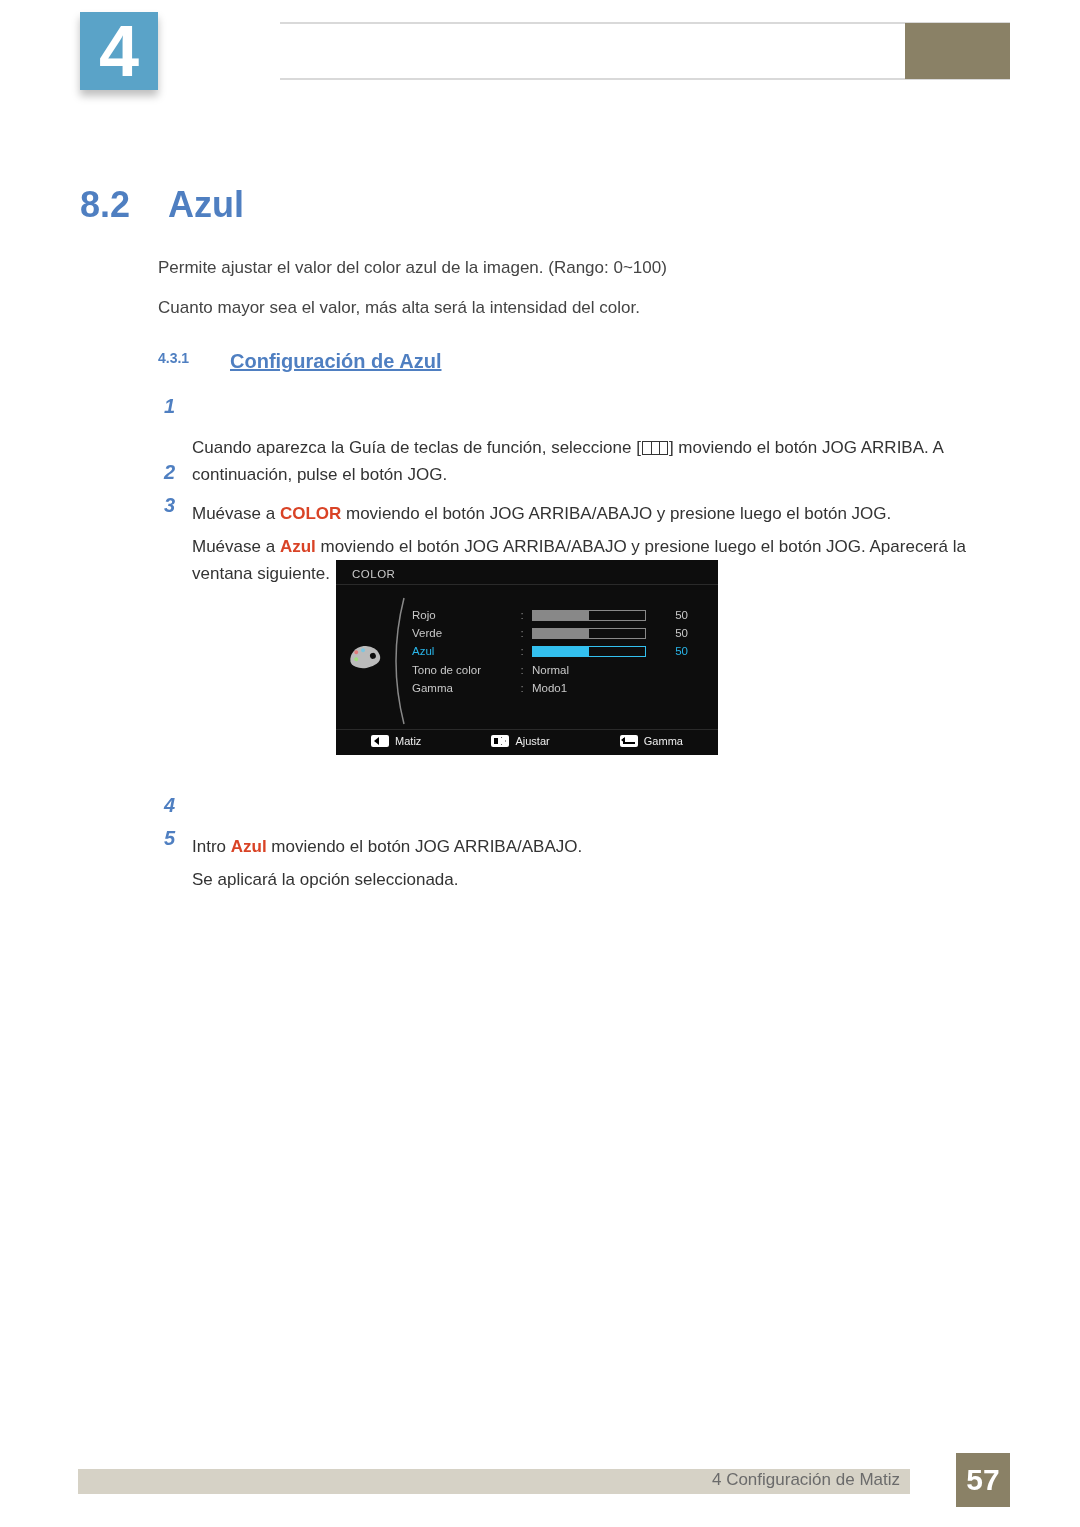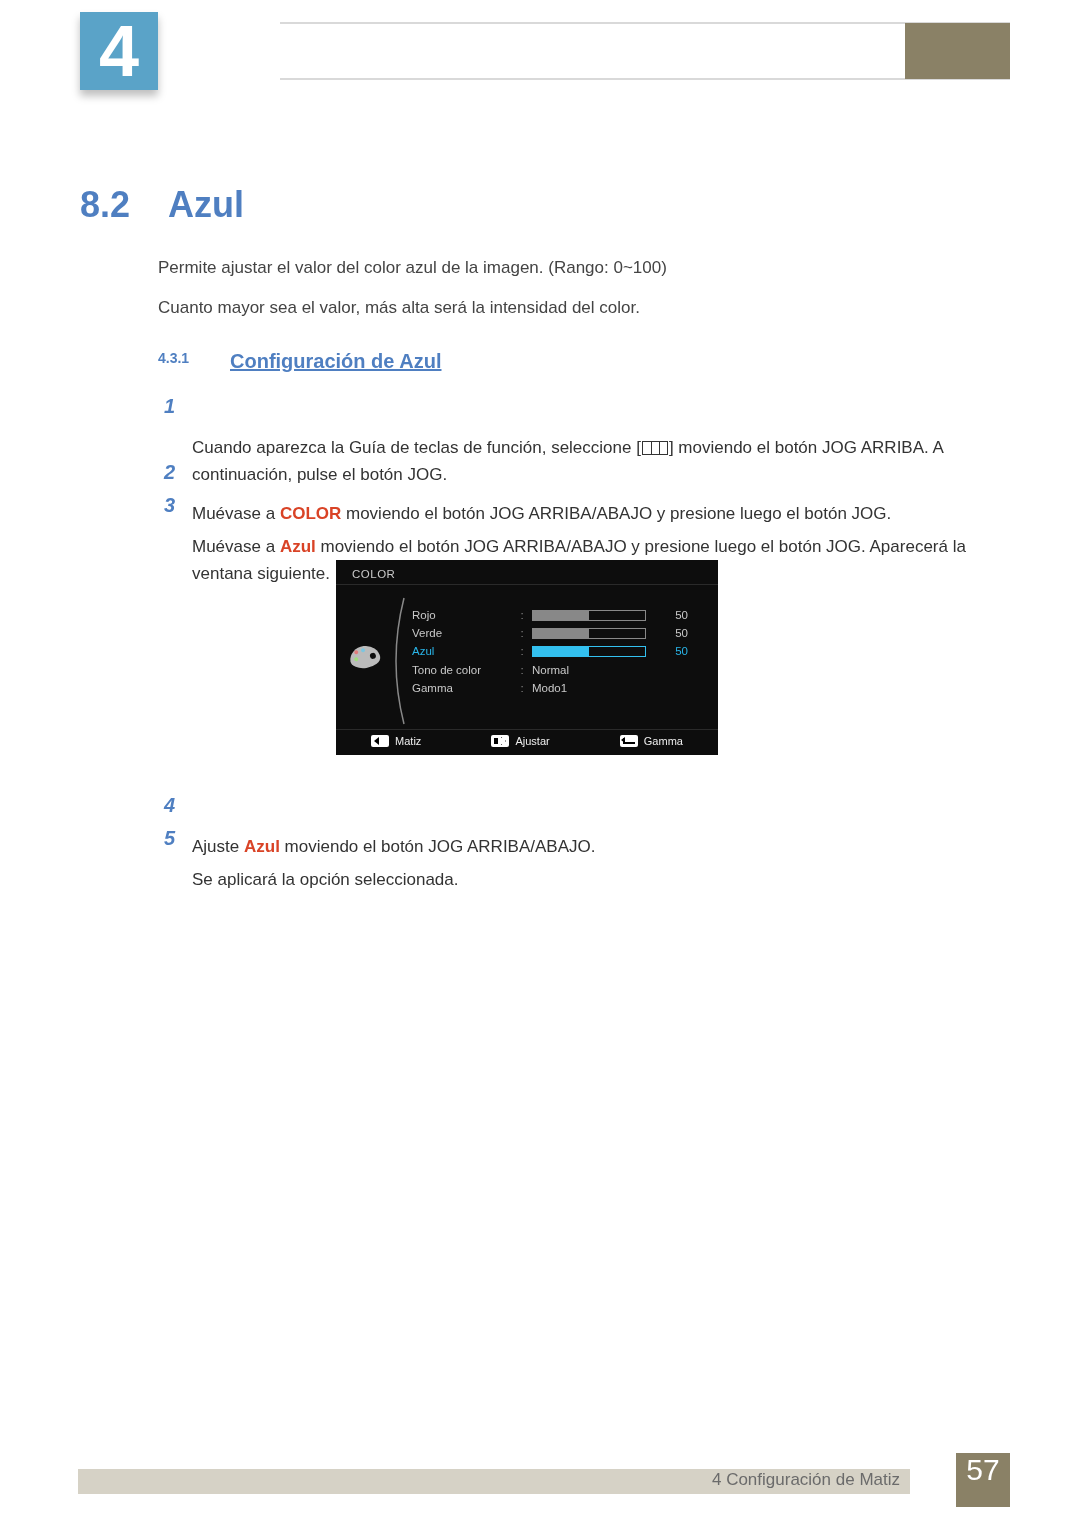--- a/index.html
+++ b/index.html
@@ -76,21 +76,21 @@
 
   
   .inline-icon { display:inline-block; width:26px; height:14px; border:1.5px solid #333; vertical-align: -2px; position: relative; margin: 0 1px;}
   .inline-icon::before, .inline-icon::after { content:""; position:absolute; top:0; bottom:0; width:1.5px; background:#333; }
   .inline-icon::before { left: 8px; }
   .inline-icon::after  { left: 16px; }
 
   
   .footer-line { position: absolute; left: 78px; right: 170px; bottom: 33px; height: 25px; background: #d6d2c6; }
   .footer-text { position: absolute; right: 180px; bottom: 37px; color: #6b6b6b; font-size: 17px; }
-  .page-badge { position: absolute; right: 70px; bottom: 20px; width: 54px; height: 54px; background: #8a8166; color: #fff; display:flex; align-items:flex-start; justify-content:center; font-size: 30px; font-weight: normal; }
+  .page-badge { position: absolute; right: 70px; bottom: 20px; width: 54px; height: 54px; background: #8a8166; color: #fff; display:flex; align-items:center; justify-content:center; font-size: 30px; font-weight: bold; }
 </style>
 </head>
 <body>
 
 <div class="page">
 
   <div class="header-bar"></div>
   <div class="header-band"></div>
   <div class="chapter-badge">
     <span>4</span>
@@ -194,21 +194,21 @@
       <span class="osd-footer-item">
         <span class="osd-kicon ki-enter"></span>
         <span>Gamma</span>
       </span>
     </div>
   </div>
 
   <div id="step4" class="step-row">
     <span class="step-num">4</span>
     <div class="step-text">
-      <span>Ajuste </span><span class="strong-red">Azul</span><span> moviendo el botón JOG ARRIBA/ABAJO.</span>
+      <span>Intro </span><span class="strong-red">Azul</span><span> moviendo el botón JOG ARRIBA/ABAJO.</span>
     </div>
   </div>
 
   <div id="step5" class="step-row">
     <span class="step-num">5</span>
     <div class="step-text">Se aplicará la opción seleccionada.</div>
   </div>
 
   <div class="footer-line"></div>
   <div class="footer-text">4 Configuración de Matiz</div>

